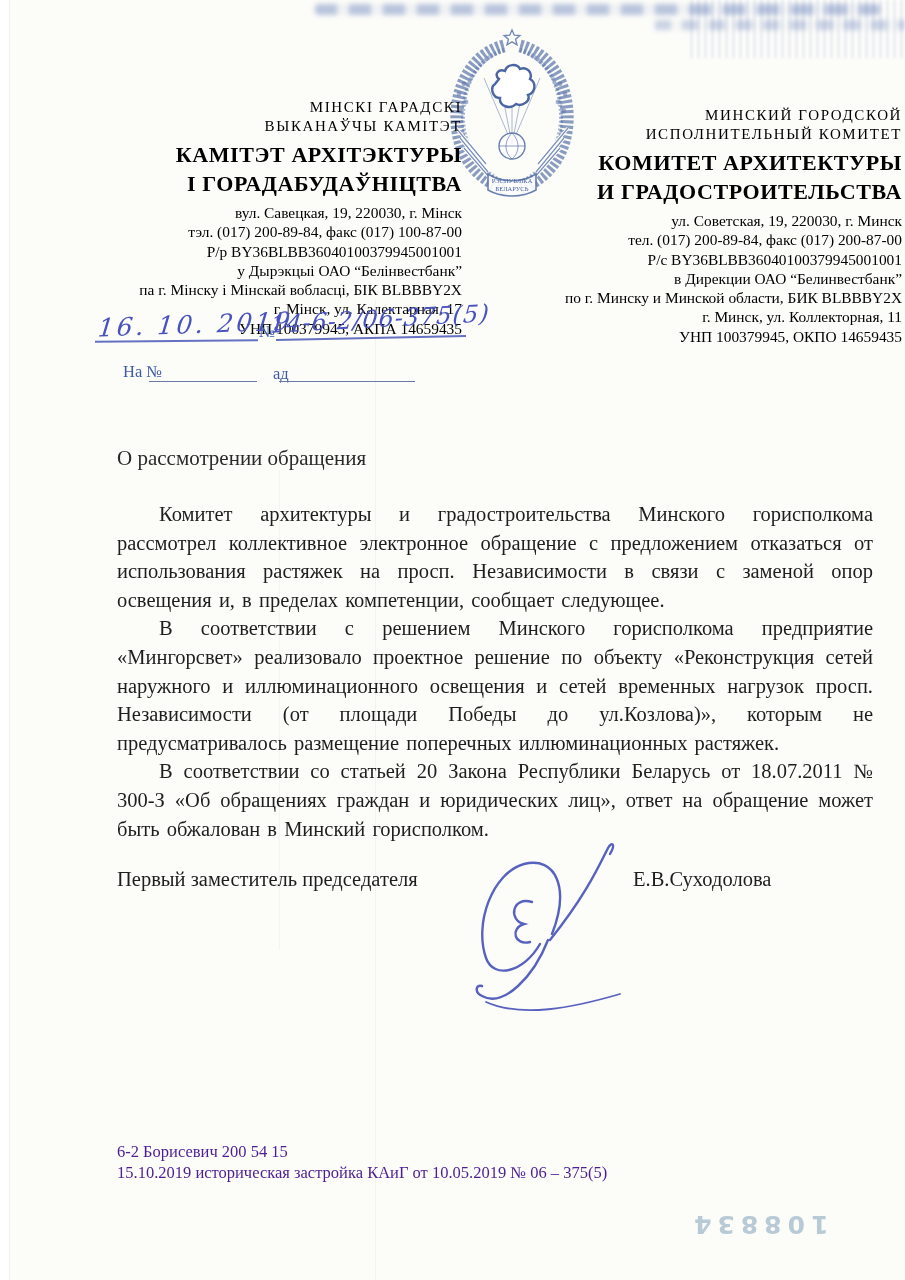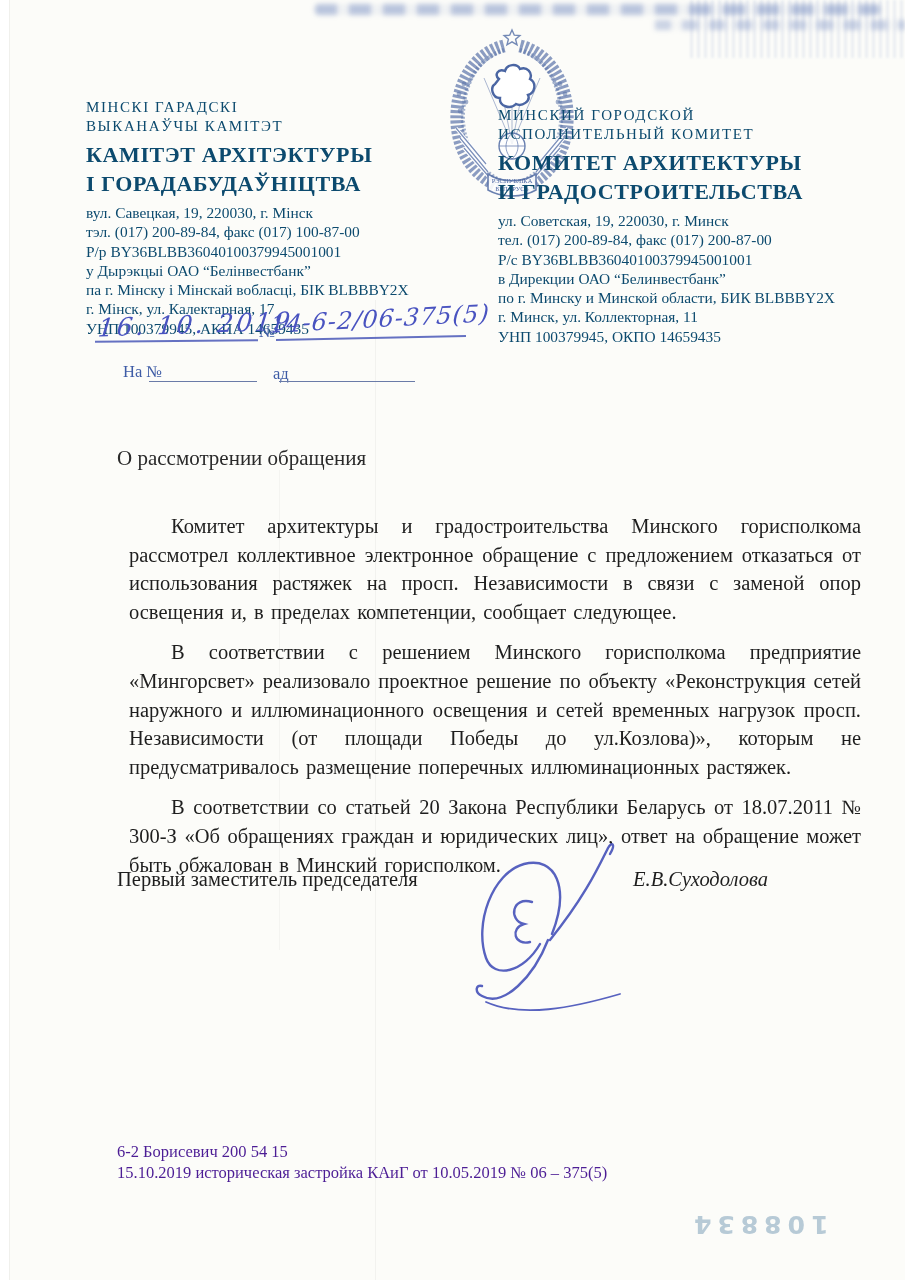--- a/index.html
+++ b/index.html
@@ -18,21 +18,21 @@
     filter:blur(2.5px);}
   .banding{position:absolute;left:690px;top:0;width:215px;height:58px;
     background:repeating-linear-gradient(90deg, rgba(95,125,190,.10) 0 3px, transparent 3px 7px);
     filter:blur(1px);}
   .fold{position:absolute;width:1px;background:rgba(50,50,50,.05);}
   .fold.f1{left:375px;top:300px;height:980px;}
   .fold.f2{left:279px;top:470px;height:480px;background:rgba(50,50,50,.04);}
 
   .emblem{position:absolute;left:442px;top:26px;width:140px;height:178px;}
 
-  .col{position:absolute;text-align:left;color:#0c4a6e;}
+  .col{position:absolute;text-align:right;color:#000000;}
   .col-left{left:86px;top:98px;width:376px;}
   .col-right{left:498px;top:106px;width:404px;}
   .org-line{font-size:15px;line-height:18.5px;letter-spacing:1.6px;}
   .dept-line{font-size:22px;line-height:29px;font-weight:bold;letter-spacing:.6px;}
   .dept-block{margin-top:5px;}
   .addr-block{margin-top:5px;}
   .addr-line{font-size:15.4px;line-height:19.3px;}
 
   
   .hand{font-family:"DejaVu Serif", serif;font-style:italic;color:#4953c0;}
@@ -45,24 +45,24 @@
   .na-label{position:absolute;font-size:16.5px;color:#3e5ca6;margin-left:13px;}
   .na-no{left:110px;top:362px;}
   .ad{left:260px;top:364px;}
   .blank-line{position:absolute;height:1px;background:#6a7ba8;top:381px;}
   .blank1{left:149px;width:108px;}
   .blank2{left:279px;width:136px;}
 
   .subject{position:absolute;left:117px;top:446px;font-size:21px;color:#2a2a2a;}
 
   .body-text{position:absolute;left:117px;top:500px;width:756px;}
-  .body-text p{margin:12px;text-indent:42px;text-align:justify;font-size:20.5px;line-height:28.6px;color:#1e1e1e;word-spacing:2px;}
+  .body-text p{margin:0;text-indent:42px;text-align:justify;font-size:20.5px;line-height:28.6px;color:#1e1e1e;word-spacing:2px;}
 
   .sig-title{position:absolute;left:117px;top:868px;font-size:20.5px;}
-  .sig-name{position:absolute;left:633px;top:868px;font-size:20.5px;font-style:italic;}
+  .sig-name{position:absolute;left:633px;top:868px;font-size:20.5px;}
   .sig-flourish{position:absolute;left:452px;top:836px;width:178px;height:188px;}
 
   .footer{position:absolute;left:117px;top:1141px;font-size:16.5px;line-height:21px;color:#4c1d95;}
 
   .stamp{position:absolute;left:688px;top:1210px;transform:rotate(180deg);
     font-family:"DejaVu Sans", sans-serif;font-weight:bold;font-size:25px;letter-spacing:6px;
     color:rgba(125,160,185,.55);}
 </style>
 </head>
 <body>

